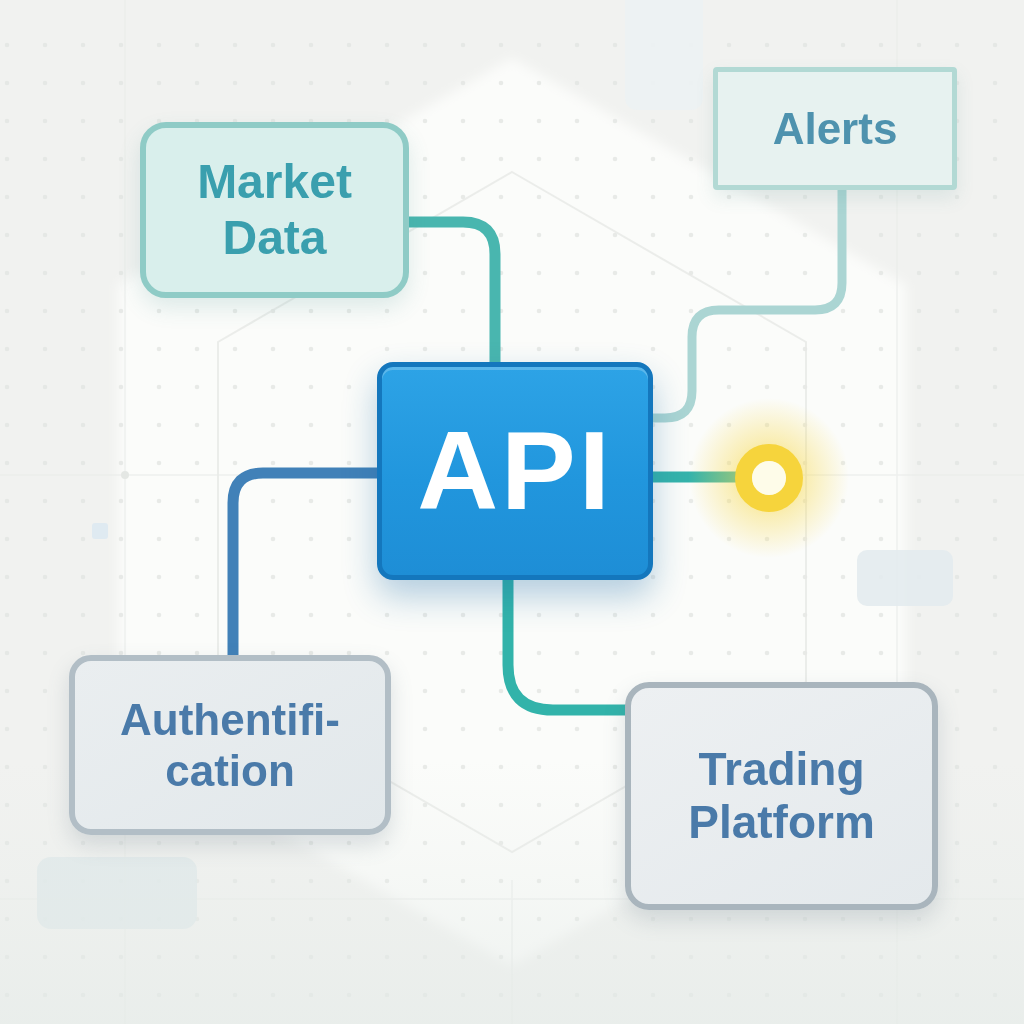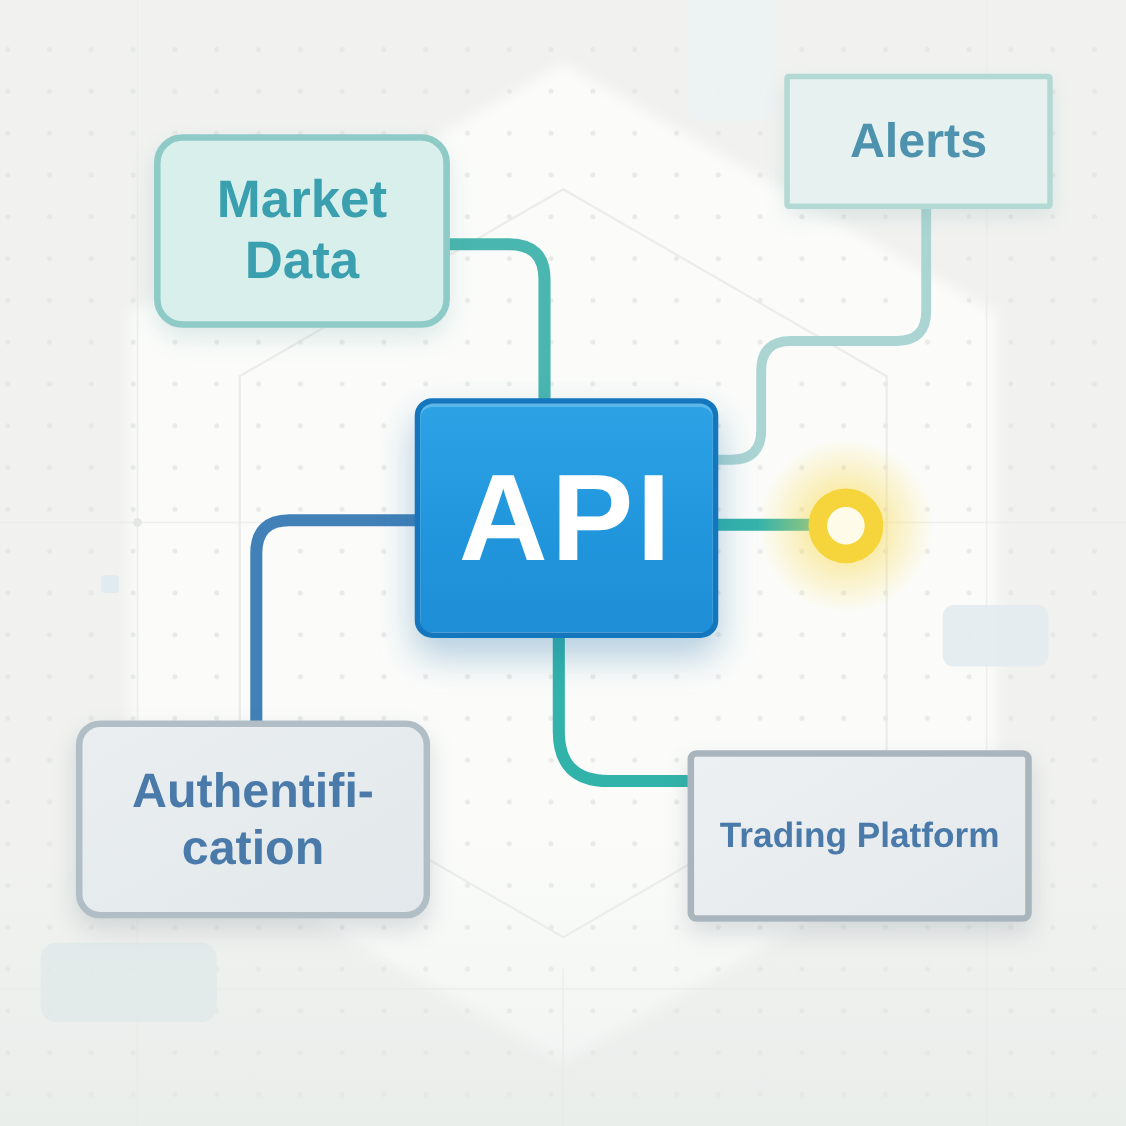--- a/index.html
+++ b/index.html
@@ -40,24 +40,24 @@
     box-shadow:0 16px 34px rgba(25,105,165,0.32), inset 0 3px 0 rgba(255,255,255,0.22);
   }
   .node.auth{
     left:69px;top:655px;width:322px;height:180px;
     background:linear-gradient(150deg,#eaeef0 0%,#e2e8eb 100%);
     border:6px solid #b2bec6;border-radius:22px;
     color:#4a7aa9;font-size:44px;
     box-shadow:0 10px 22px rgba(90,110,125,0.20);
   }
   .node.trading{
-    left:625px;top:682px;width:313px;height:156px;
+    left:625px;top:682px;width:313px;height:228px;
     background:linear-gradient(150deg,#edf0f2 0%,#e4e9ec 100%);
-    border:6px solid #a9b5bd;border-radius:8px;
-    color:#4a7aa9;font-size:32px;
+    border:6px solid #a9b5bd;border-radius:24px;
+    color:#4a7aa9;font-size:46px;
     box-shadow:0 10px 22px rgba(90,110,125,0.20);
   }
 </style>
 </head>
 <body>
 
 <div class="canvas">
 
   <svg class="bg" width="1024" height="1024" viewBox="0 0 1024 1024">
     <defs>

